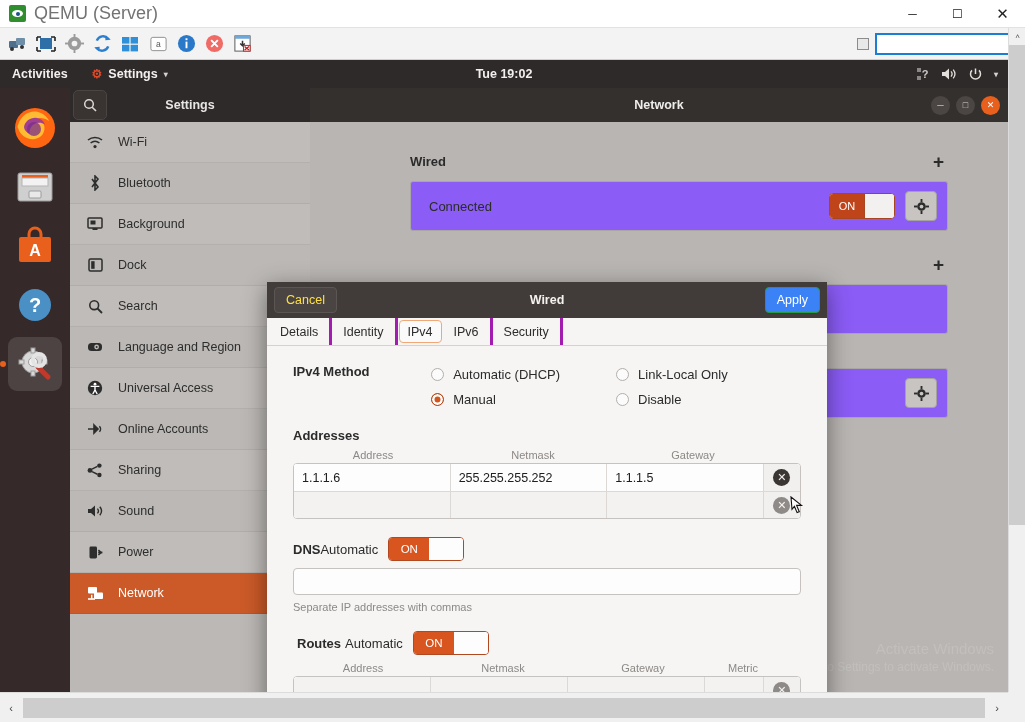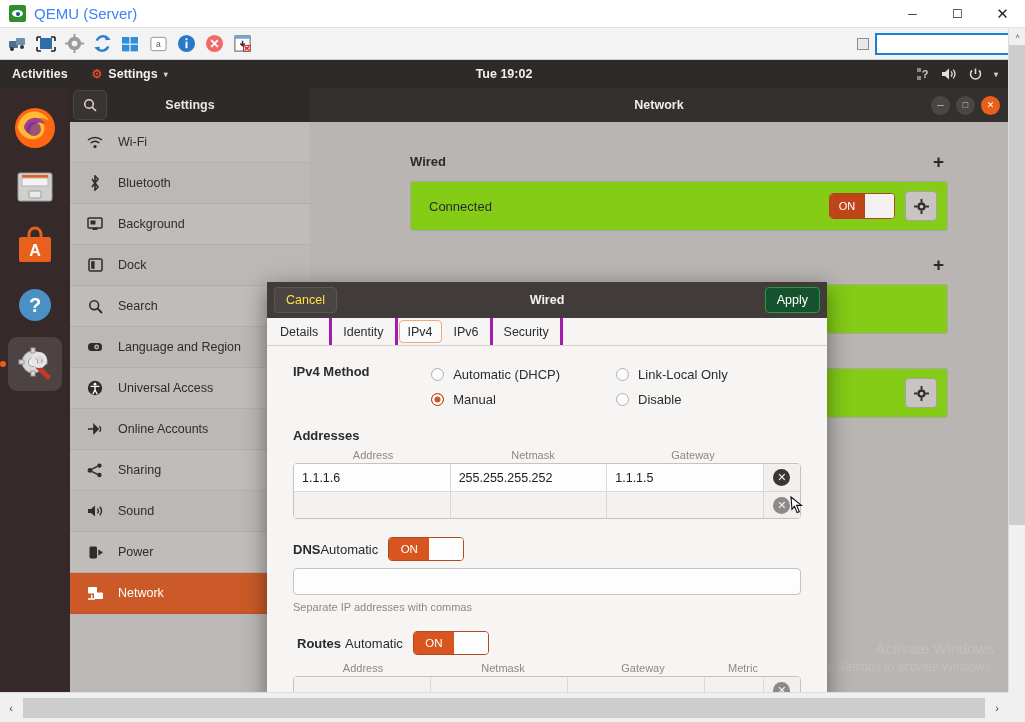--- a/index.html
+++ b/index.html
@@ -20,21 +20,21 @@
   .qemu-title-icon {
     width: 17px; height: 17px; margin-left: 9px; margin-right: 8px;
     background: #2f8f2f; border-radius: 2px;
     display: flex; align-items: center; justify-content: center;
   }
   .qemu-title-icon .eye {
     width: 11px; height: 7px; background: #ffffff; border-radius: 50%;
     display: flex; align-items: center; justify-content: center;
   }
   .qemu-title-icon .pupil { width: 4px; height: 4px; border-radius: 50%; background: #1a4f8a; }
-  .qemu-title-text { font-size: 15px; color: #3b82f6; }
+  .qemu-title-text { font-size: 18px; color: #737373; }
   .qemu-winbtns { margin-left: auto; display: flex; height: 28px; }
   .qemu-winbtn {
     width: 45px; height: 28px; display: flex; align-items: center; justify-content: center;
     font-size: 12px; color: #222;
   }
   .qemu-winbtn.close { font-size: 15px; }
 
   .qemu-toolbar {
     position: absolute; left: 0; top: 28px; width: 1025px; height: 32px;
     background: #f3f3f3; border-bottom: 1px solid #cfcfcf;
@@ -140,21 +140,21 @@
   .side-icon svg { display: block; }
 
   .panel { flex: 1; background: #b8b5b2; position: relative; overflow: hidden; }
   .panel-inner { padding: 30px 60px 0 100px; }
   .grp-head {
     display: flex; align-items: center; justify-content: space-between;
     font-size: 13px; font-weight: bold; color: #2b2b2b; margin-bottom: 10px;
   }
   .plus-btn { font-size: 19px; color: #2b2b2b; line-height: 1; padding: 0 4px; }
   .grp-card {
-    background: #84cc16; border: 1px solid #a9a6a3; border-radius: 3px;
+    background: #8b5cf6; border: 1px solid #a9a6a3; border-radius: 3px;
   }
   .grp-row {
     height: 48px; display: flex; align-items: center; padding: 0 10px 0 18px;
     font-size: 13px; color: #2b2b2b;
   }
   .grp-row .spacer { flex: 1; }
   .toggle {
     width: 66px; height: 26px; border-radius: 4px; border: 1px solid #a8471f;
     display: flex; overflow: hidden; background: #ffffff;
   }
@@ -181,21 +181,21 @@
   }
   .dlg-header {
     height: 36px; background: #413b39; display: flex; align-items: center;
     padding: 0 7px; position: relative;
   }
   .dlg-btn {
     height: 26px; padding: 0 11px; border-radius: 4px; font-size: 12.5px;
     display: flex; align-items: center; justify-content: center;
   }
   .dlg-cancel { background: #4a4442; border: 1px solid #5b5553; color: #fde047; }
-  .dlg-apply { background: #14532d; border: 1px solid #2a9a43; color: #ffffff; margin-left: auto; }
+  .dlg-apply { background: #3b82f6; border: 1px solid #2a9a43; color: #ffffff; margin-left: auto; }
   .dlg-title {
     position: absolute; left: 0; width: 100%; text-align: center;
     color: #f4f2f0; font-size: 12.5px; font-weight: bold; pointer-events: none;
   }
   .dlg-tabs {
     height: 28px; background: #f6f5f4; border-bottom: 1px solid #d5d1ce;
     display: flex; align-items: stretch; padding-left: 2px;
   }
   .tab {
     padding: 0 11px; display: flex; align-items: center;

